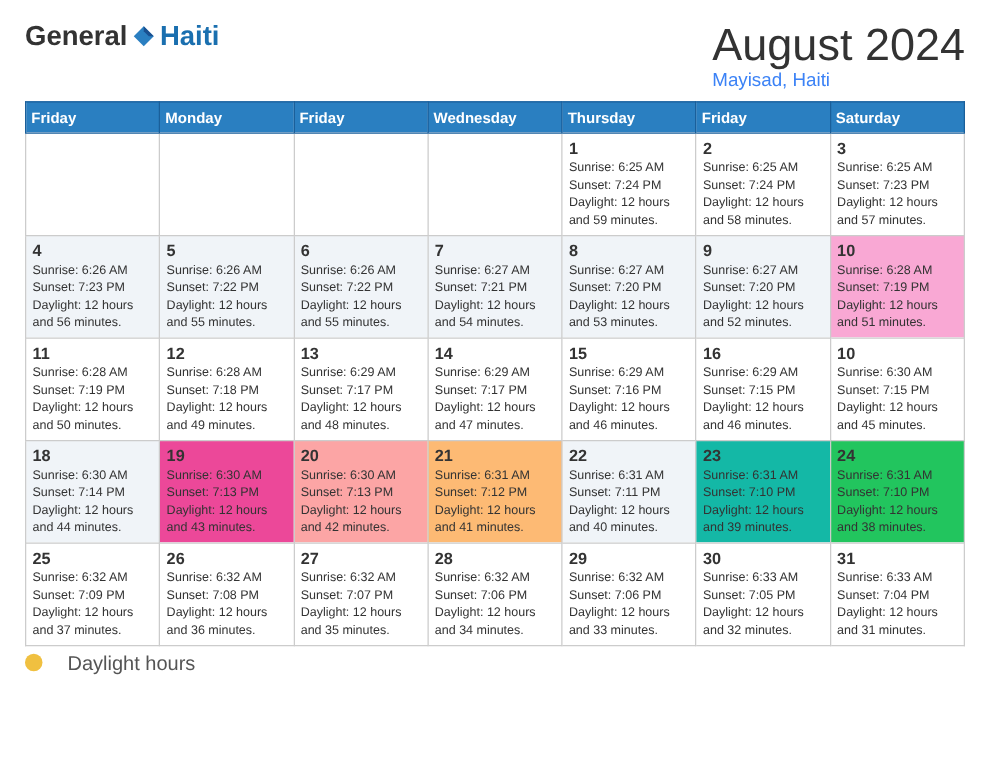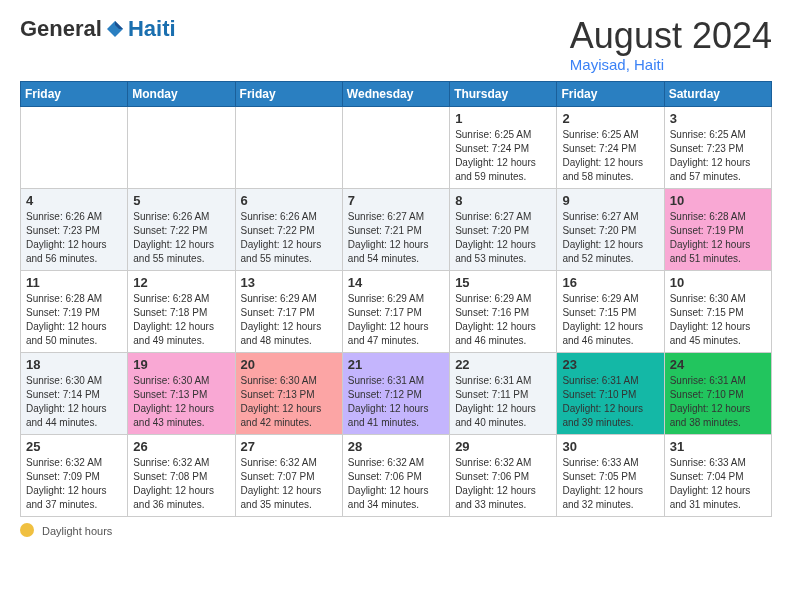--- a/index.html
+++ b/index.html
@@ -86,25 +86,25 @@
       margin-bottom: 2px;
     }
     .day-info {
       font-size: 10px;
       color: #333;
       line-height: 1.4;
     }
     .empty { background: #fff !important; }
     .footer {
       display: flex;
-      align-items: flex-end;
+      align-items: flex-start;
       margin-top: 6px;
-      font-size: 11px;
+      font-size: 16px;
       color: #555;
-      gap: 8px;
+      gap: 20px;
     }
     .footer-icon {
       width: 14px;
       height: 14px;
       background: #f0c040;
       border-radius: 50%;
       display: inline-block;
     }
   </style>
 </head>
@@ -271,35 +271,35 @@
           </td>
         </tr>
         <tr>
           <td style="background: rgb(240, 244, 248);">
             <span class="day-num">18</span>
             <div class="day-info" style="white-space: pre-line;">Sunrise: 6:30 AM
 Sunset: 7:14 PM
 Daylight: 12 hours
 and 44 minutes.</div>
           </td>
-          <td style="background: #f9a8d4;">
+          <td style="background: #ec4899;">
             <span class="day-num">19</span>
             <div class="day-info" style="white-space: pre-line;">Sunrise: 6:30 AM
 Sunset: 7:13 PM
 Daylight: 12 hours
 and 43 minutes.</div>
           </td>
           <td style="background: #fca5a5;">
             <span class="day-num">20</span>
             <div class="day-info" style="white-space: pre-line;">Sunrise: 6:30 AM
 Sunset: 7:13 PM
 Daylight: 12 hours
 and 42 minutes.</div>
           </td>
-          <td style="background: #c4b5fd; margin-left: 32px;">
+          <td style="background: #fdba74; margin-left: 32px;">
             <span class="day-num">21</span>
             <div class="day-info" style="white-space: pre-line;">Sunrise: 6:31 AM
 Sunset: 7:12 PM
 Daylight: 12 hours
 and 41 minutes.</div>
           </td>
           <td style="background: rgb(240, 244, 248);">
             <span class="day-num">22</span>
             <div class="day-info" style="white-space: pre-line;">Sunrise: 6:31 AM
 Sunset: 7:11 PM

